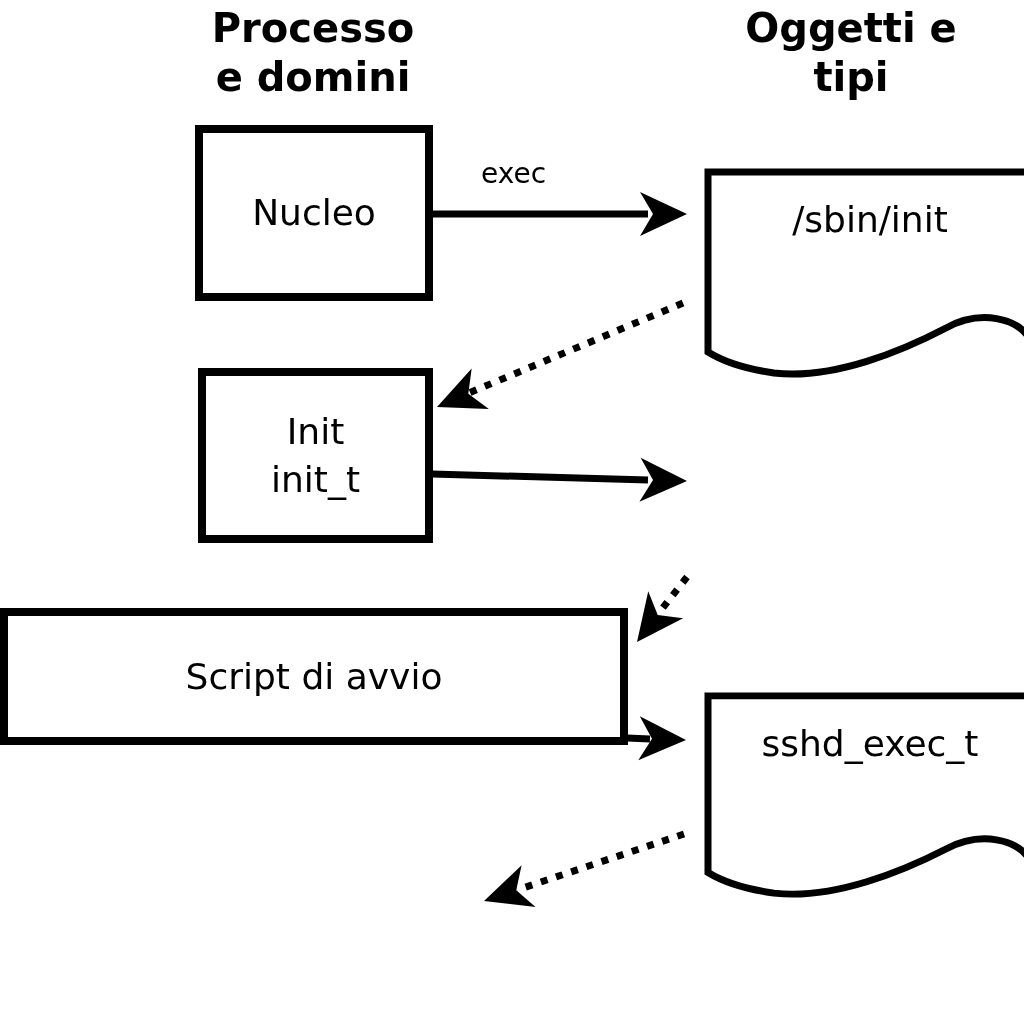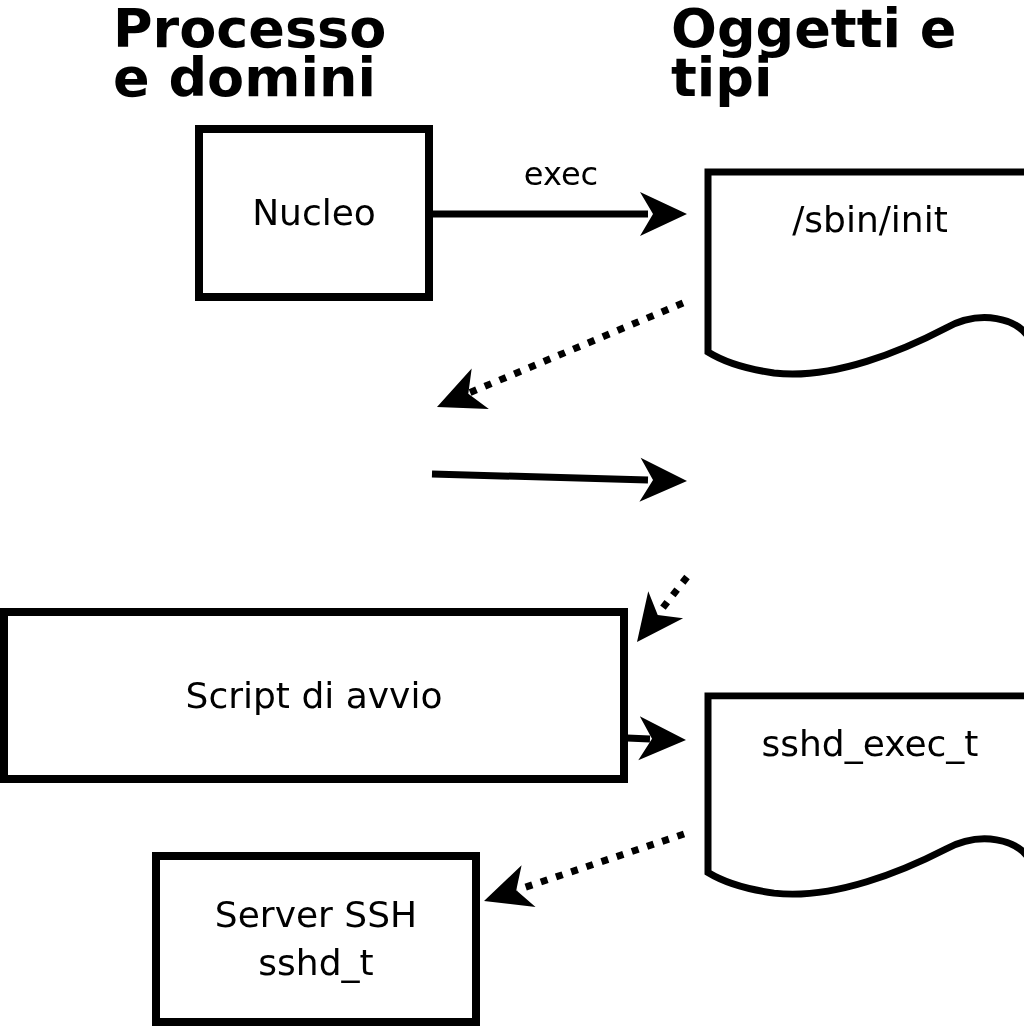--- a/index.html
+++ b/index.html
@@ -11,22 +11,22 @@
     position: relative;
     width: 1024px;
     height: 1027px;
     background: #ffffff;
     font-family: "DejaVu Sans", "Liberation Sans", sans-serif;
     color: #000000;
     overflow: hidden;
   }
   .col-header {
     position: absolute;
-    text-align: left;
-    font-size: 54px;
+    text-align: center;
+    font-size: 40px;
     font-weight: bold;
     line-height: 49px;
     white-space: pre-line;
     color: #000000;
   }
   #header-left  { left: 113px; top: 4px;  width: 400px; }
   #header-right { left: 671px; top: 4px;  width: 360px; }
 
   .pbox {
     position: absolute;
@@ -36,21 +36,21 @@
     display: flex;
     flex-direction: column;
     align-items: center;
     justify-content: center;
     font-size: 36px;
     line-height: 48px;
     text-align: right;
   }
   #box-kernel { left: 195px; top: 125px; width: 238px; height: 176px; }
   #box-init   { left: 198px; top: 368px; width: 235px; height: 175px; }
-  #box-initrc { left: 0px;   top: 608px; width: 628px; height: 175px; gap: 40px; }
+  #box-initrc { left: 0px;   top: 608px; width: 628px; height: 137px; gap: 40px; }
   #box-sshd   { left: 152px; top: 852px; width: 328px; height: 174px; }
 
   .doc {
     position: absolute;
     width: 332px;
     margin-left: 16px;
   }
   .doc svg {
     position: absolute;
     left: 0; top: 0;
@@ -65,22 +65,22 @@
     line-height: 48px;
   }
   #doc-init-exec   { left: 688px; top: 168px; height: 212px; }
   #doc-initrc-exec { left: 688px; top: 432px; height: 206px; }
   #doc-sshd-exec   { left: 688px; top: 692px; height: 208px; }
 
   #exec-label {
     position: absolute;
     left: 481px; top: 152px;
     width: 160px;
-    text-align: center;
-    font-size: 32px;
+    text-align: left;
+    font-size: 28px;
     line-height: 44px;
   }
 
   #arrows-layer {
     position: absolute;
     left: 0; top: 0;
     width: 1024px;
     height: 1027px;
     pointer-events: none;
   }
@@ -119,29 +119,29 @@
     <line class="arrow-dashed" x1="684" y1="834" x2="517" y2="890"></line>
     <path class="arrow-head" d="M0,0 L-47,-22 L-34,0 L-47,22 Z" transform="translate(484,901) rotate(161.5)"></path>
   </svg>
 
   <div id="exec-label">exec</div>
 
   <div id="box-kernel" class="pbox">
     <div>Nucleo</div>
   </div>
 
+  <div id="box-init" class="pbox">
+    <div>Init</div>
+    <div>init_t</div>
+  </div>
 
   <div id="box-initrc" class="pbox">
     <div>Script di avvio</div>
   </div>
 
-  <div id="box-sshd" class="pbox">
-    <div>Server SSH</div>
-    <div>sshd_t</div>
-  </div>
 
   <div id="doc-init-exec" class="doc">
     <svg viewBox="0 0 332 212" preserveAspectRatio="none">
       <path class="doc-shape" d="M4,4 H328 V175 C315,148 275,142 242,160 C200,182 130,212 70,205 C42,201 20,194 4,184 Z"></path>
     </svg>
     <div class="doc-text">
       <div>/sbin/init</div>
     </div>
   </div>
 

